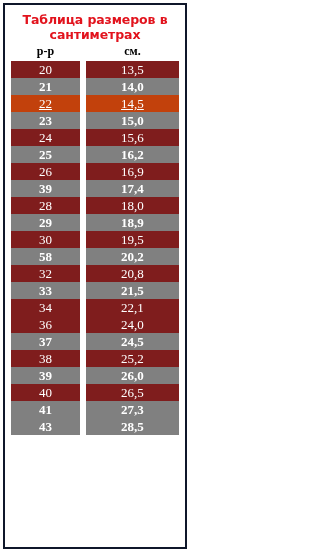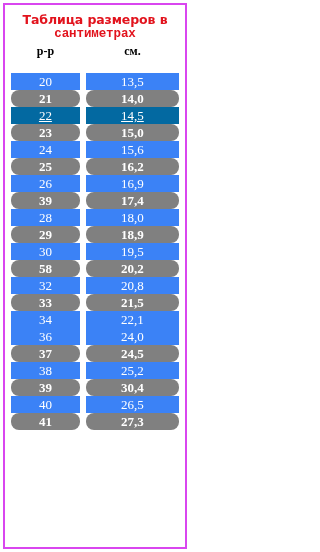--- a/index.html
+++ b/index.html
@@ -21,21 +21,21 @@
     background: #ffffff;
   }
   
   #frame {
     position: absolute;
     left: 3px;
     top: 3px;
     width: 184px;
     height: 546px;
     box-sizing: border-box;
-    border: 2px solid #d946ef;
+    border: 2px solid #0f172a;
     background: #ffffff;
   }
   #inner {
     position: absolute;
     left: 0;
     top: 0;
     right: 0;
     bottom: 0;
     padding: 0;
   }
@@ -43,61 +43,60 @@
     font-family: "DejaVu Sans", sans-serif;
     font-weight: bold;
     font-size: 12.5px;
     line-height: 15px;
     color: #e2131d;
     text-align: center;
     margin: 0;
     padding: 7px 6px 0 6px;
     letter-spacing: -0.1px;
   }
-  .title .line2 { display: block; font-family: Liberation Mono, monospace; }
+  .title .line2 { display: block; }
 
   table.sizes {
     border-collapse: separate;
     border-spacing: 6px 0;
     width: 100%;
     margin: 0;
     padding: 0;
     table-layout: fixed;
   }
   table.sizes th {
     font-family: "Liberation Serif", serif;
     font-weight: bold;
     font-size: 12px;
     color: #000000;
     text-align: center;
-    padding: 2px 0 14px 0;
+    padding: 2px 0 2px 0;
     height: 14px;
     background: transparent;
   }
   table.sizes td {
     font-family: "Liberation Serif", serif;
     font-size: 13px;
     color: #ffffff;
     text-align: center;
     height: 17px;
     padding: 0;
     vertical-align: middle;
     line-height: 17px;
   }
   tr.light td {
-    background: #3b82f6;
+    background: #7f1d1d;
     font-weight: normal;
   }
   tr.dark td {
     background: #808080;
     font-weight: bold;
-    border-radius: 8px;
   }
   tr.highlight td {
-    background: #0369a1;
+    background: #c2410c;
     font-weight: normal;
     text-decoration: underline;
   }
   .col-left  { width: 68px; }
   .col-right { width: 92px; }
 </style>
 </head>
 <body>
 
 <div id="page">
@@ -188,28 +187,32 @@
             <tr class="dark">
               <td>37</td>
               <td>24,5</td>
             </tr>
             <tr class="light">
               <td>38</td>
               <td>25,2</td>
             </tr>
             <tr class="dark">
               <td>39</td>
-              <td>30,4</td>
+              <td>26,0</td>
             </tr>
             <tr class="light">
               <td>40</td>
               <td>26,5</td>
             </tr>
             <tr class="dark">
               <td>41</td>
               <td>27,3</td>
+            </tr>
+            <tr class="dark">
+              <td>43</td>
+              <td>28,5</td>
             </tr>
           </tbody>
       </table>
 
     </div>
   </div>
 </div>
 
 </body></html>

